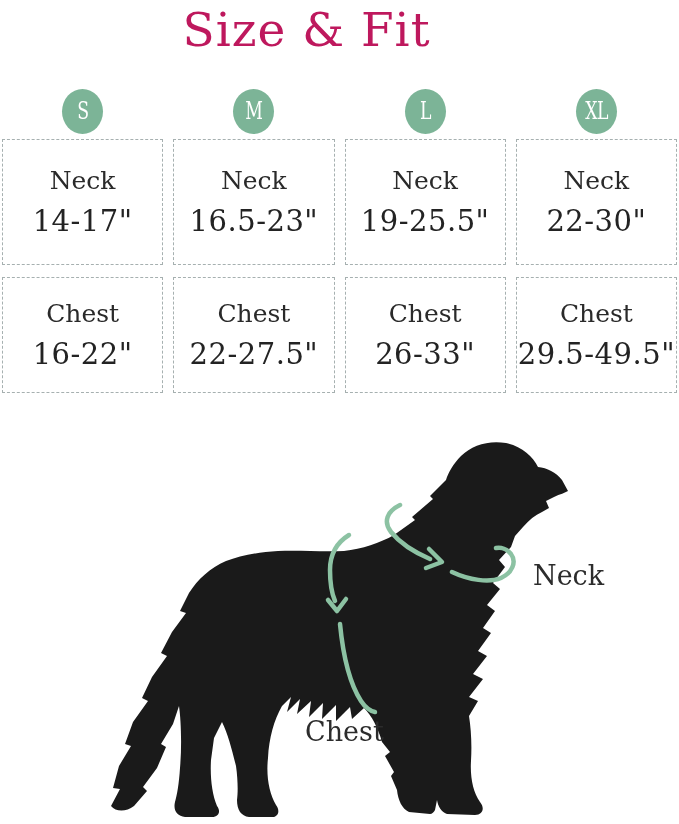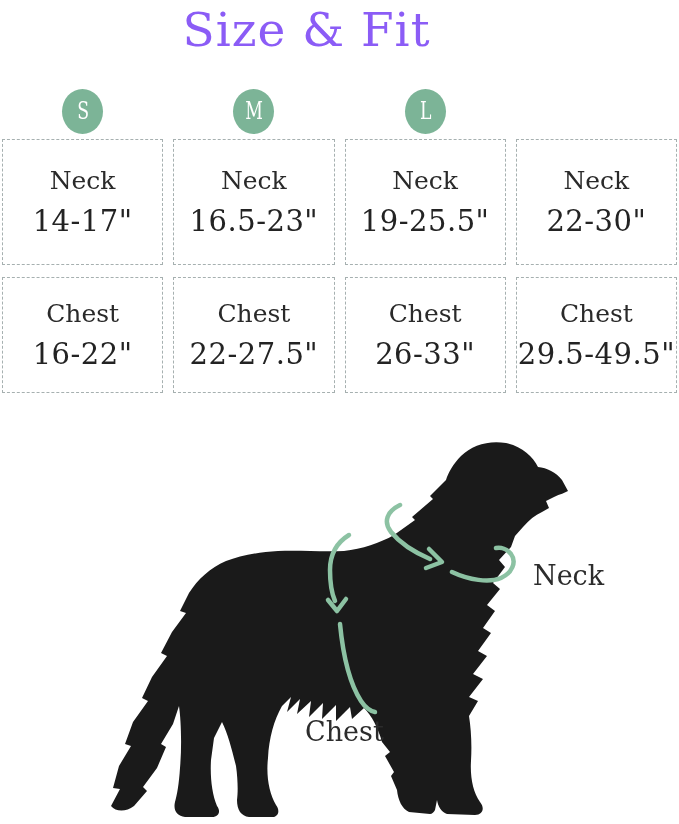--- a/index.html
+++ b/index.html
@@ -17,21 +17,21 @@
     background:var(--bg);
     font-family:"DejaVu Serif","Liberation Serif",serif;
     color:var(--text-dark);
     overflow:hidden;
   }
   .page-title{
     position:absolute;top:2px;left:0;width:613px;
     text-align:center;
     font-size:47px;
     letter-spacing:1px;
-    color:#8b5cf6;
+    color:#be185d;
     font-weight:400;
   }
   .badges-row{
     position:absolute;left:2px;top:88px;width:675px;height:46px;
     display:grid;grid-template-columns:repeat(4,1fr);column-gap:10px;
   }
   .badge-cell{display:flex;align-items:center;justify-content:center;}
   .size-badge{
     width:41px;height:45px;border-radius:50%;
     background:var(--badge-green);
@@ -78,20 +78,25 @@
       </div>
   </div>
   <div class="badge-cell">
     <div class="size-badge">
         <span>M</span>
       </div>
   </div>
   <div class="badge-cell">
     <div class="size-badge">
         <span>L</span>
+      </div>
+  </div>
+  <div class="badge-cell">
+    <div class="size-badge">
+        <span>XL</span>
       </div>
   </div>
 </div>
 
 <div class="size-grid">
   <div class="size-cell">
     <div class="cell-label">Neck</div>
     <div class="cell-value">14-17"</div>
   </div>
   <div class="size-cell">

